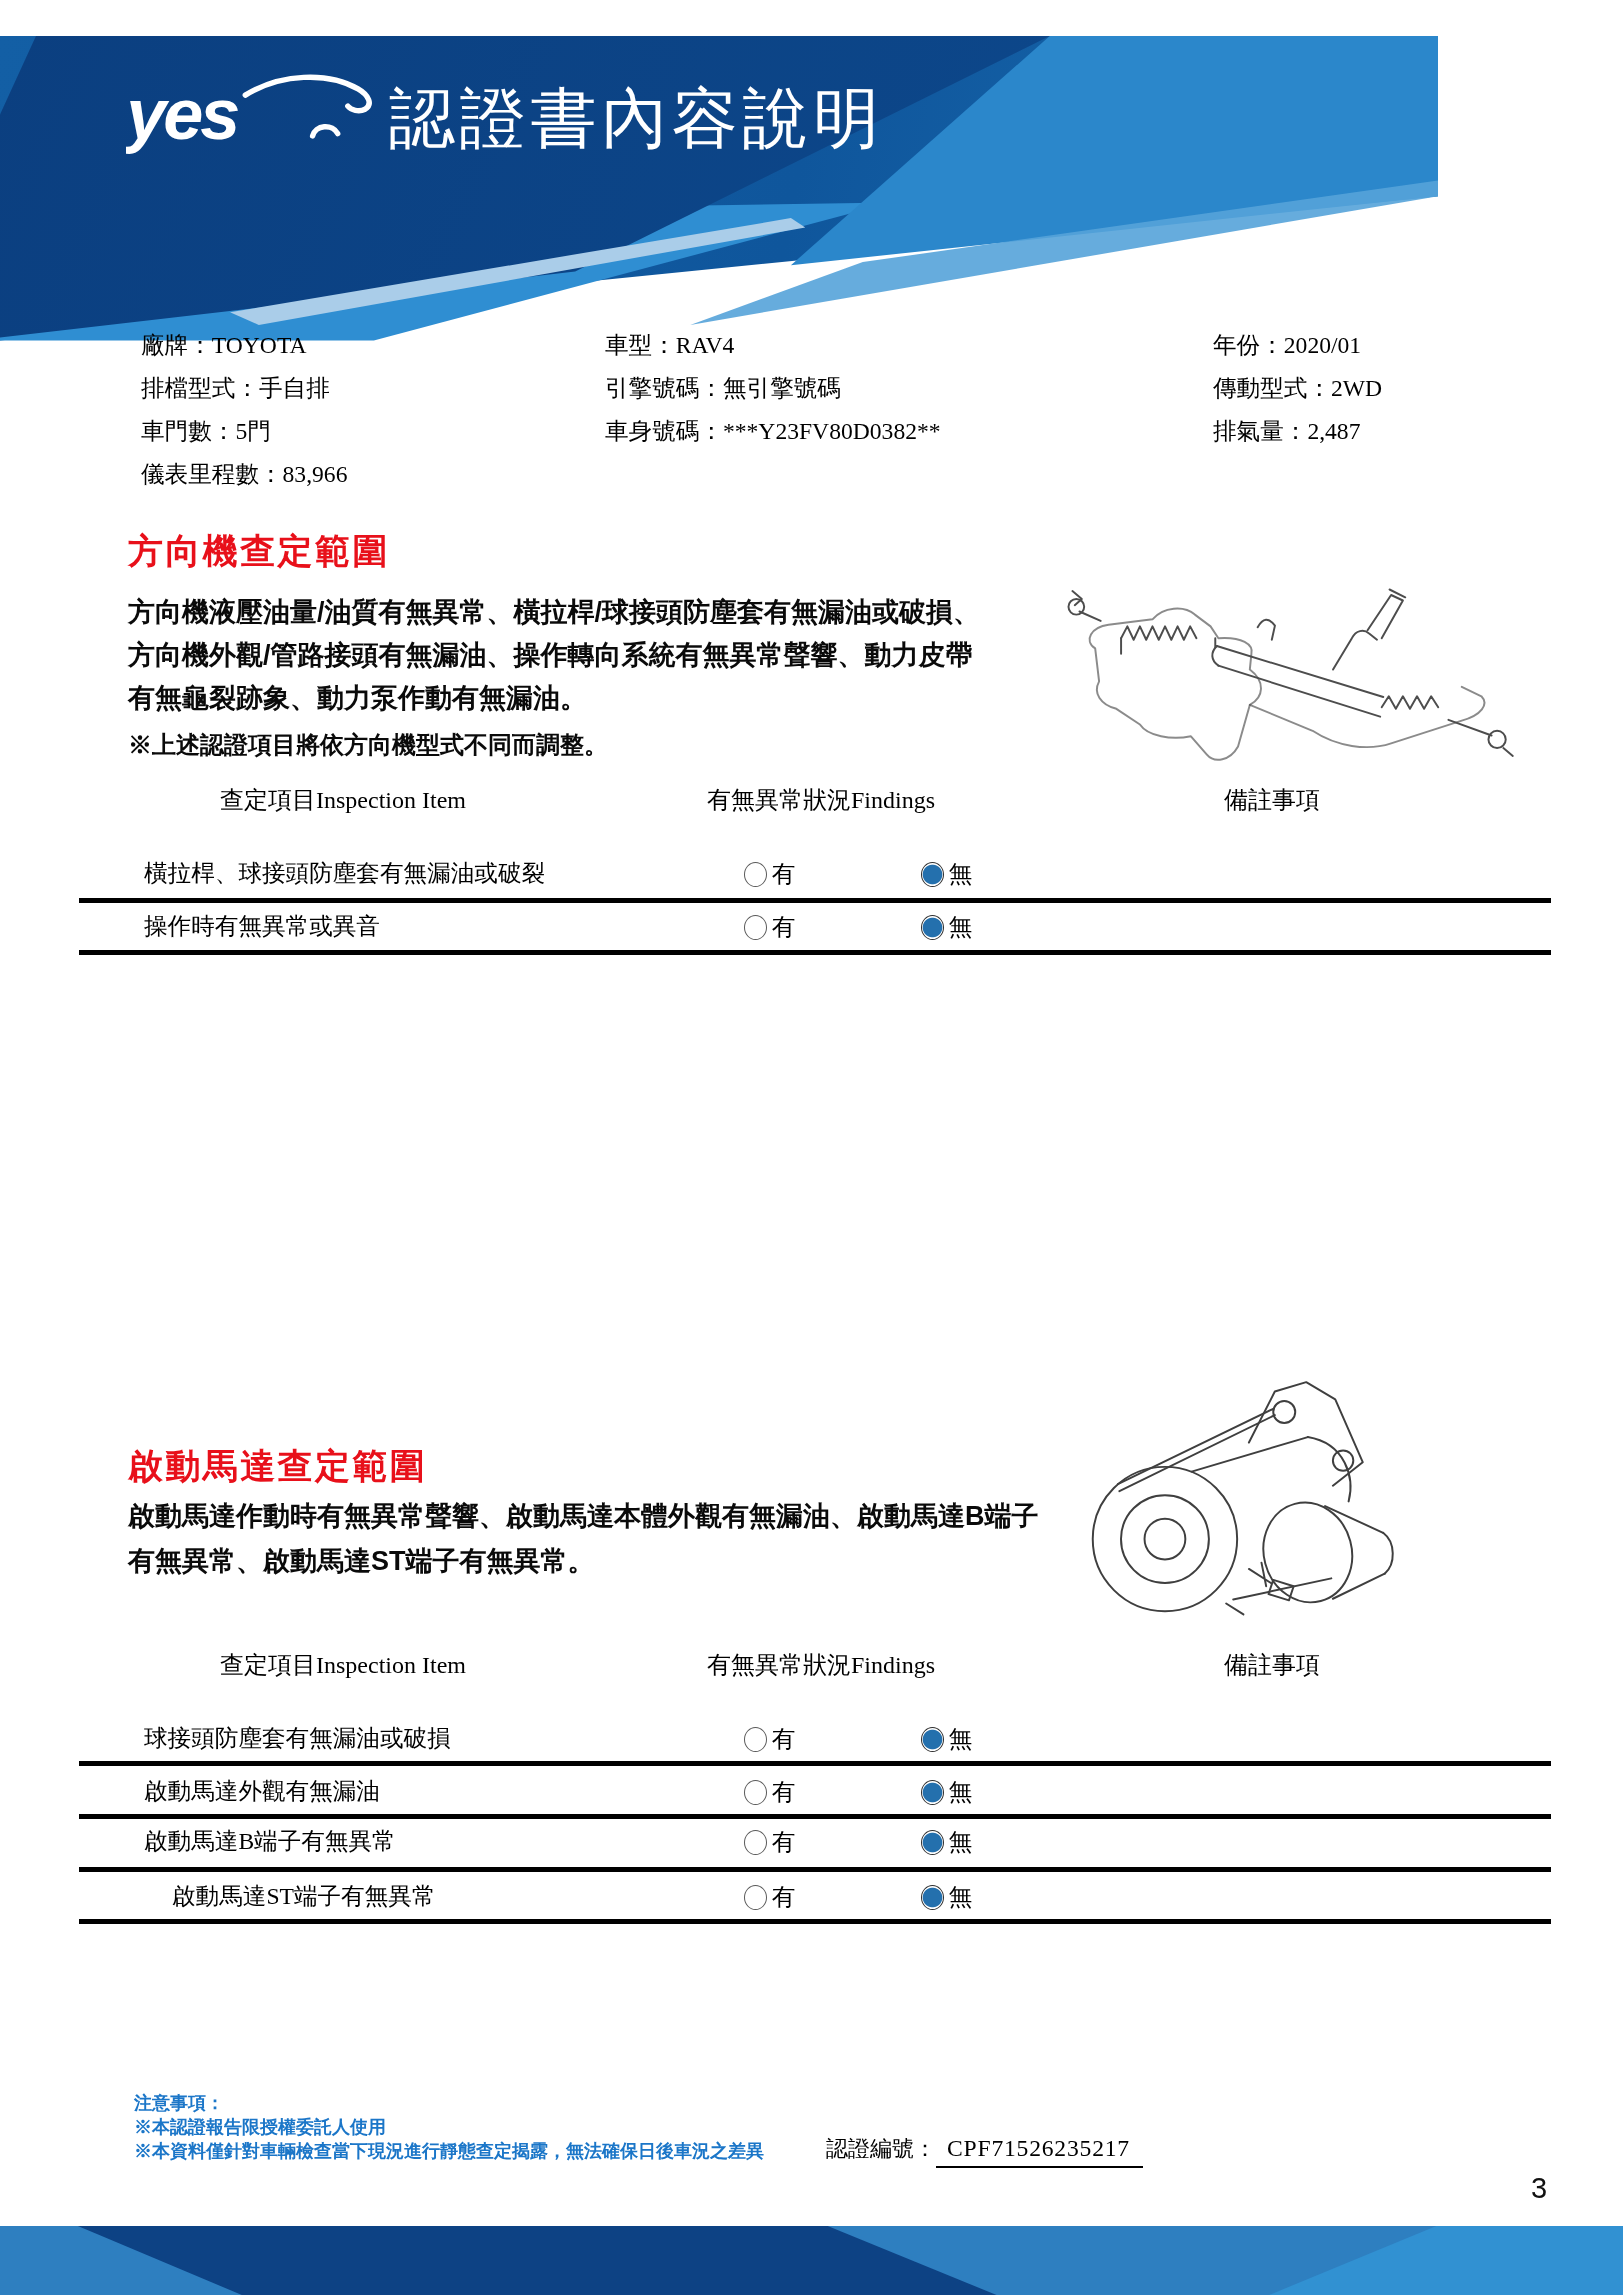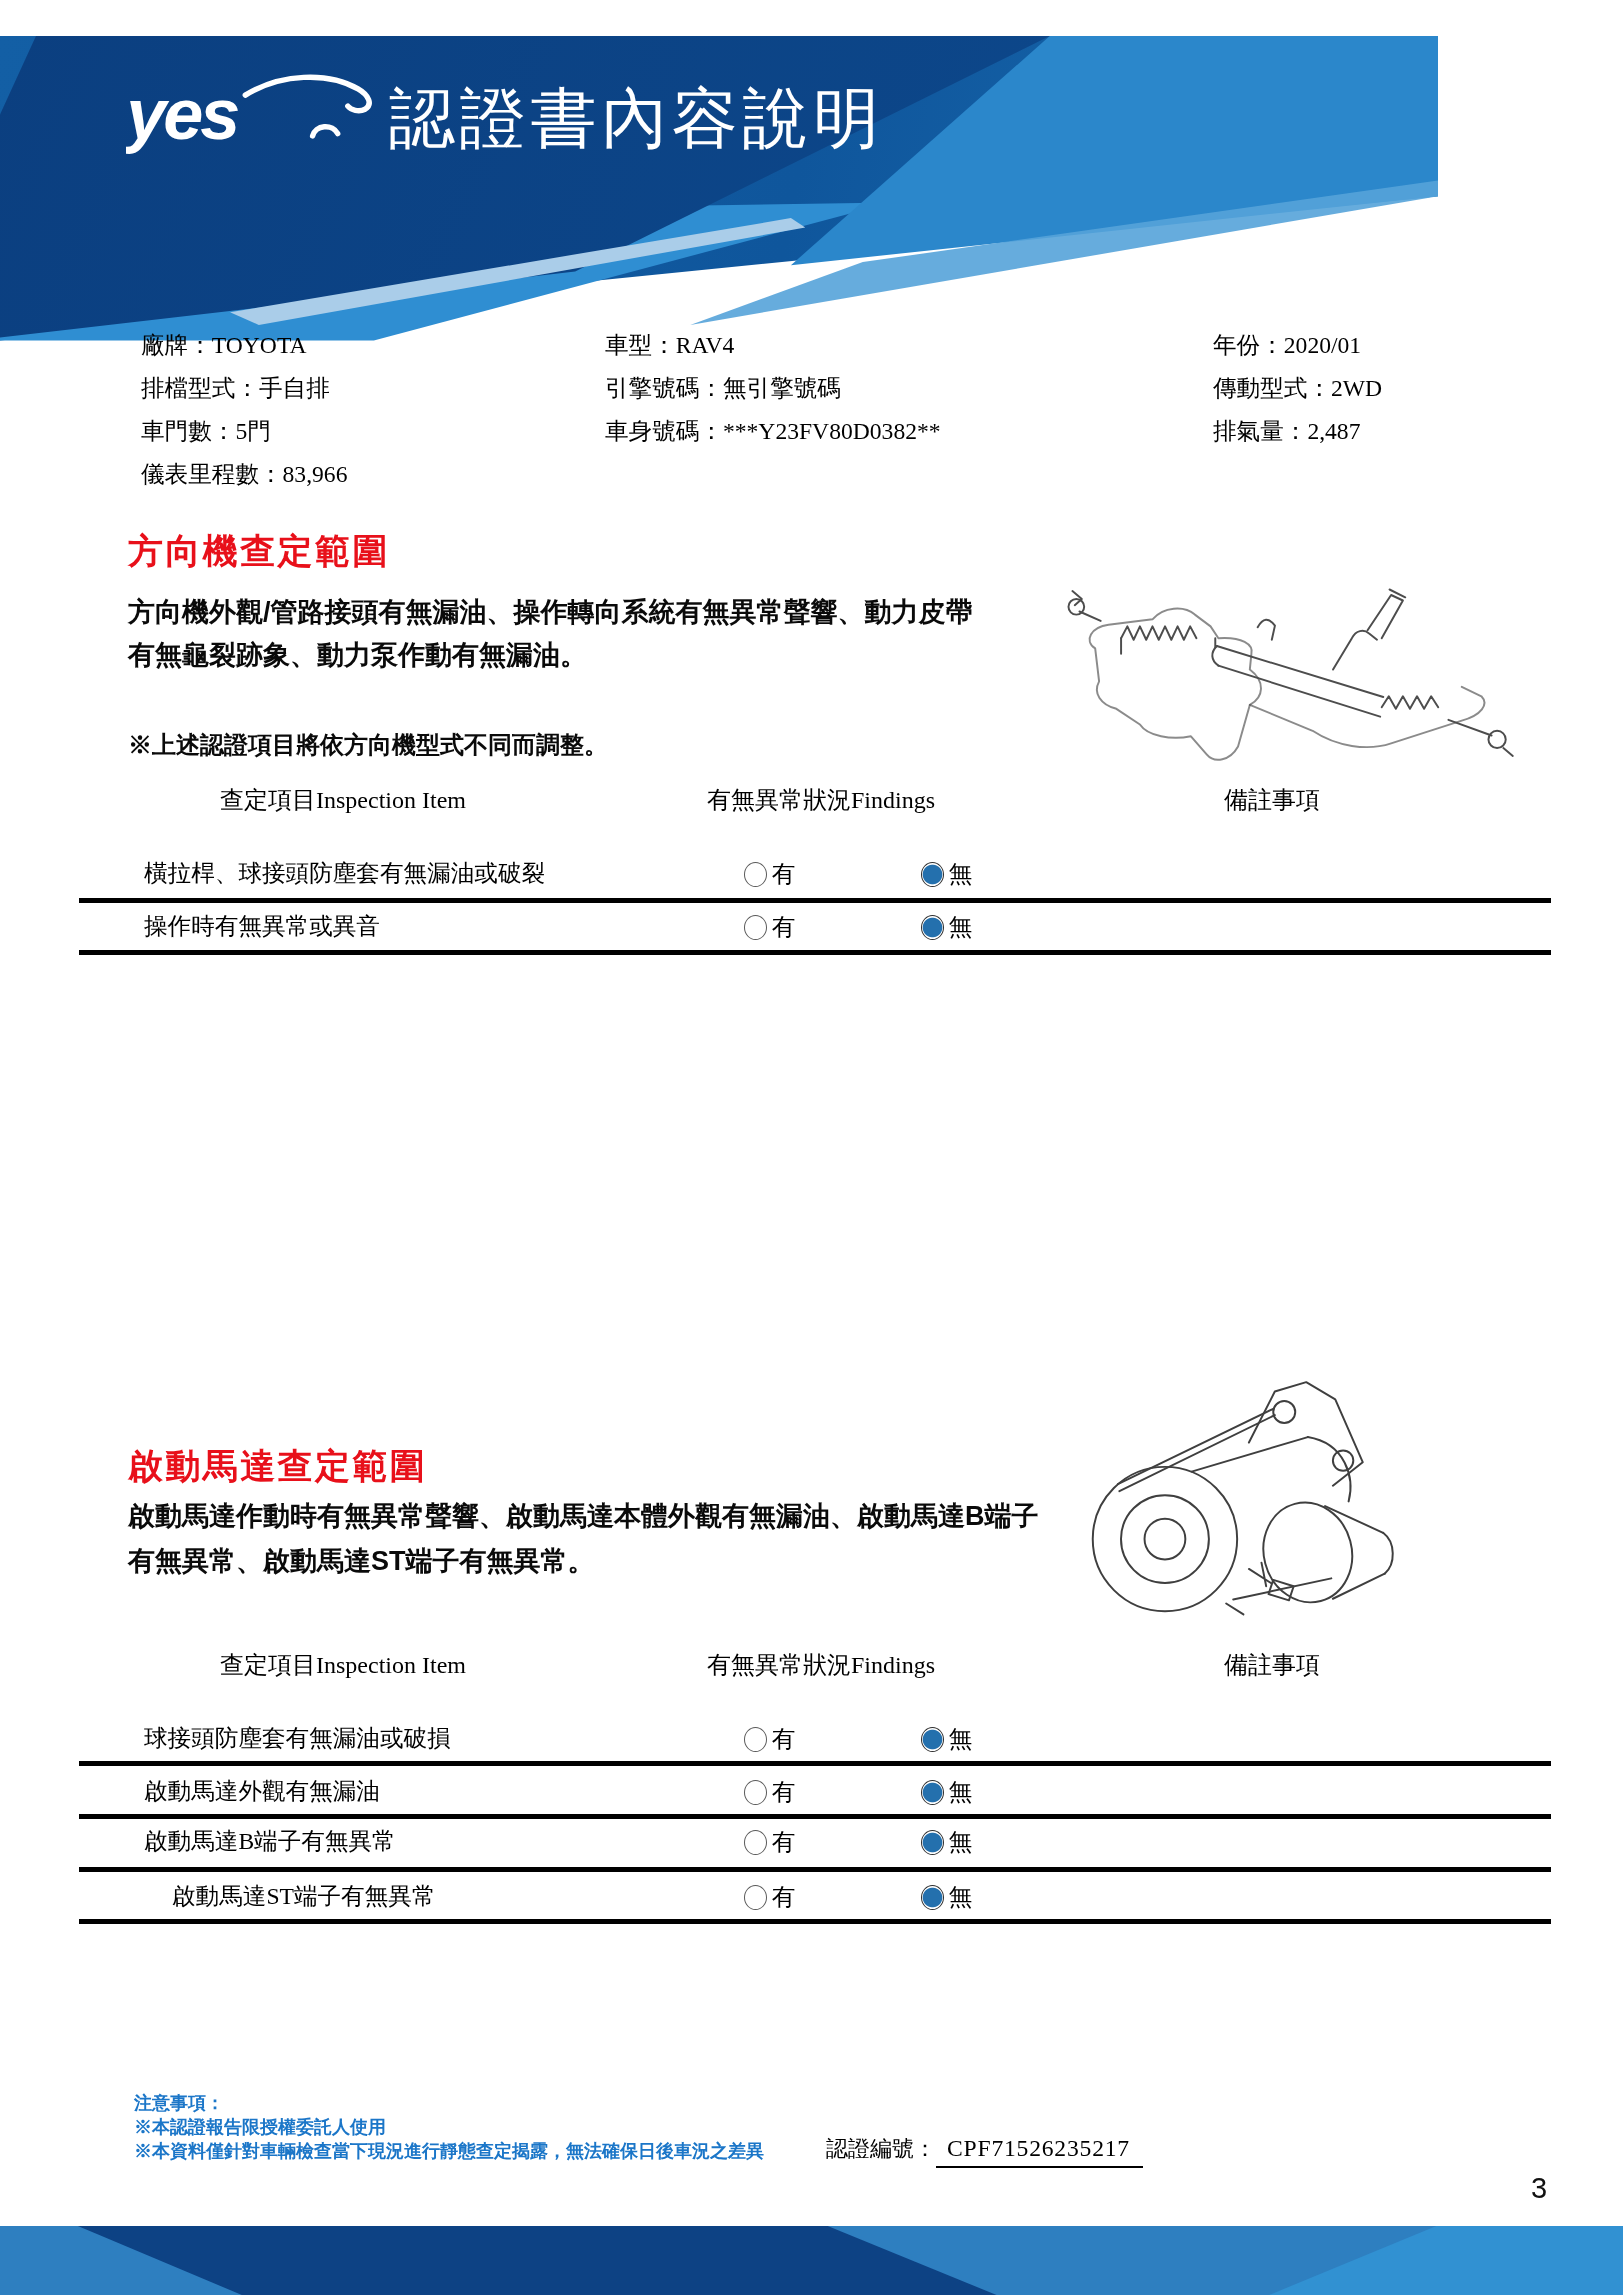--- a/index.html
+++ b/index.html
@@ -94,20 +94,21 @@
 </div>
 <div class="vcol vcol3">
   <div>年份：2020/01</div>
   <div>傳動型式：2WD</div>
   <div>排氣量：2,487</div>
 </div>
 
 <div class="sec-title" style="top:528px;">方向機查定範圍</div>
 
 <div class="sec-desc" style="top:591px;">
+  <div>方向機液壓油量/油質有無異常、橫拉桿/球接頭防塵套有無漏油或破損、</div>
   <div>方向機外觀/管路接頭有無漏油、操作轉向系統有無異常聲響、動力皮帶</div>
   <div>有無龜裂跡象、動力泵作動有無漏油。</div>
 </div>
 <div class="sec-note" style="top:722px;margin-top:7px;">※上述認證項目將依方向機型式不同而調整。</div>
 
 <svg class="illus" style="left:1052px;top:550px;" width="471" height="236" viewBox="0 0 600 300">
   <g stroke="#4d4d4d" fill="none" stroke-width="2.5" stroke-linecap="round" stroke-linejoin="round">
     <path d="M55,125 C40,115 50,98 72,95 L128,88 C142,72 168,70 182,82 L202,97 212,112 C242,110 257,120 254,132 L252,152 C272,167 270,187 252,197 L237,250 C227,268 207,272 197,260 L177,237 C152,242 122,237 112,222 L82,202 C62,197 52,182 60,167 Z" opacity="0.65"></path>
     <path d="M252,197 L332,230 C362,250 402,256 432,246 L522,217 C547,210 557,196 547,186 L522,174" opacity="0.65"></path>
     <path d="M35,78 L62,90"></path>

